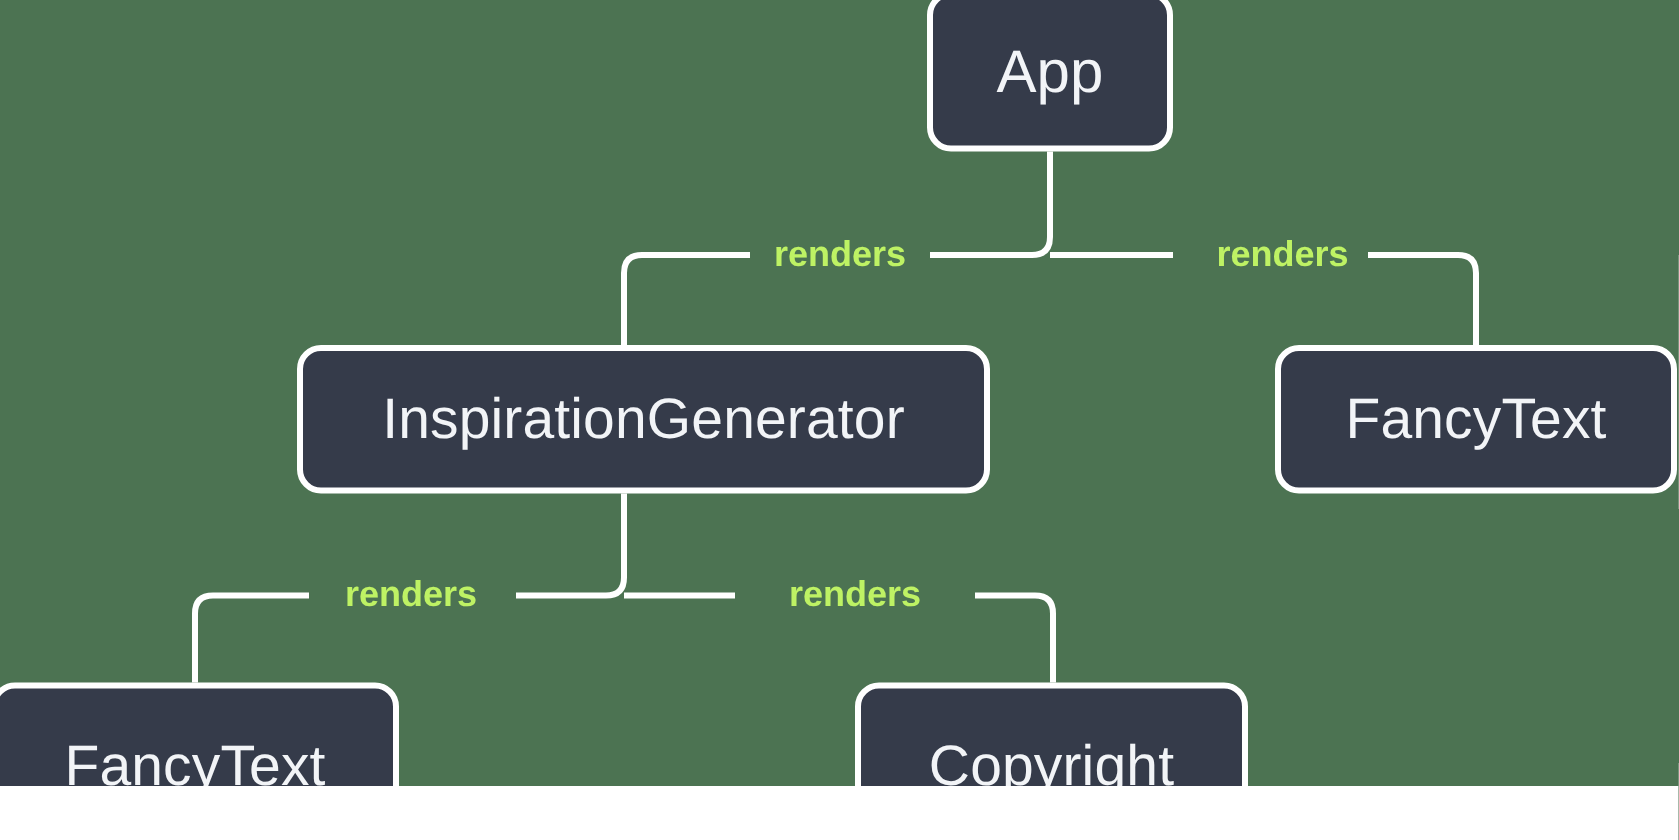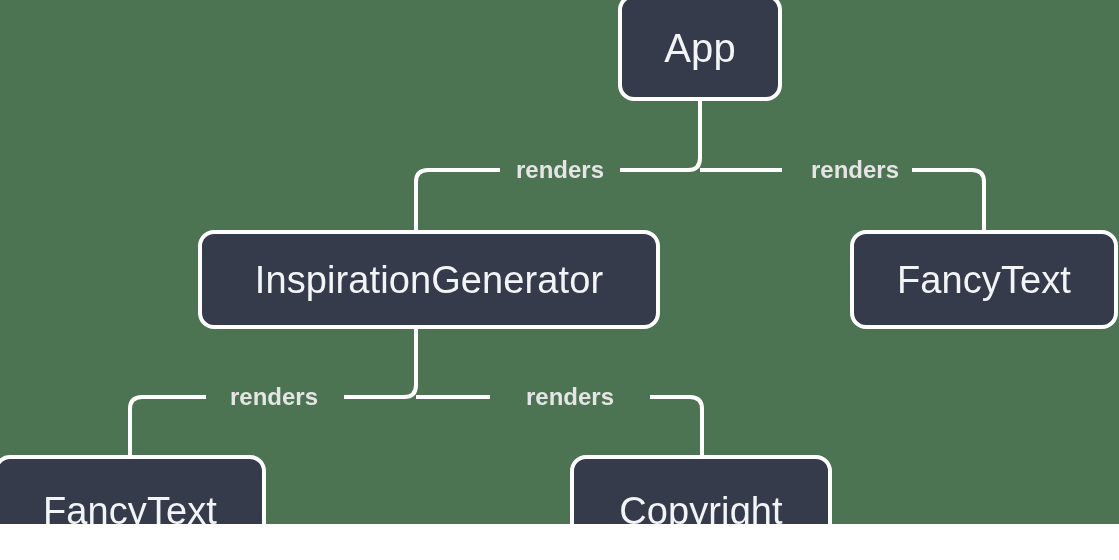--- a/index.html
+++ b/index.html
@@ -48,21 +48,21 @@
   .node-label {
     color: #f2f4f7;
     font-size: 38px;
     font-weight: 400;
     line-height: 1;
     letter-spacing: 0.1px;
     white-space: nowrap;
   }
   .edge-label {
     position: absolute;
-    color: #e5e5e5;
+    color: #bef264;
     font-size: 24px;
     font-weight: 700;
     line-height: 1;
     white-space: nowrap;
     transform: translate(-50%, -50%);
     z-index: 3;
   }
   
   #node-app         { left: 618px;  top: -6px;  width: 164px; height: 107px; }
   #node-inspiration { left: 198px;  top: 230px; width: 462px; height: 99px; text-align: center;  }

